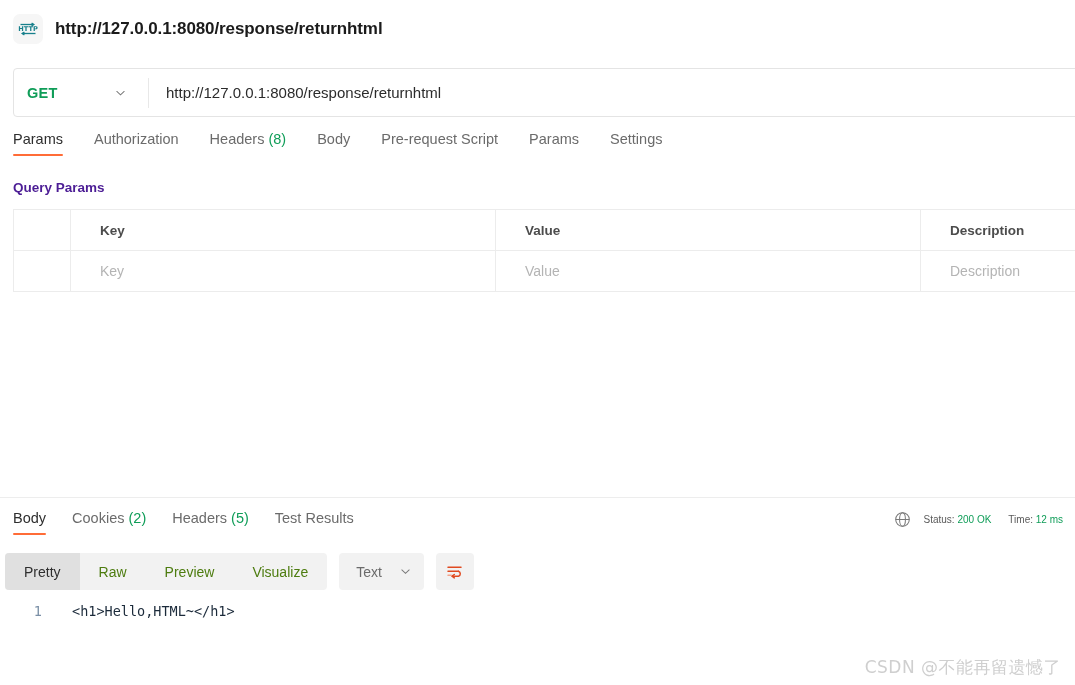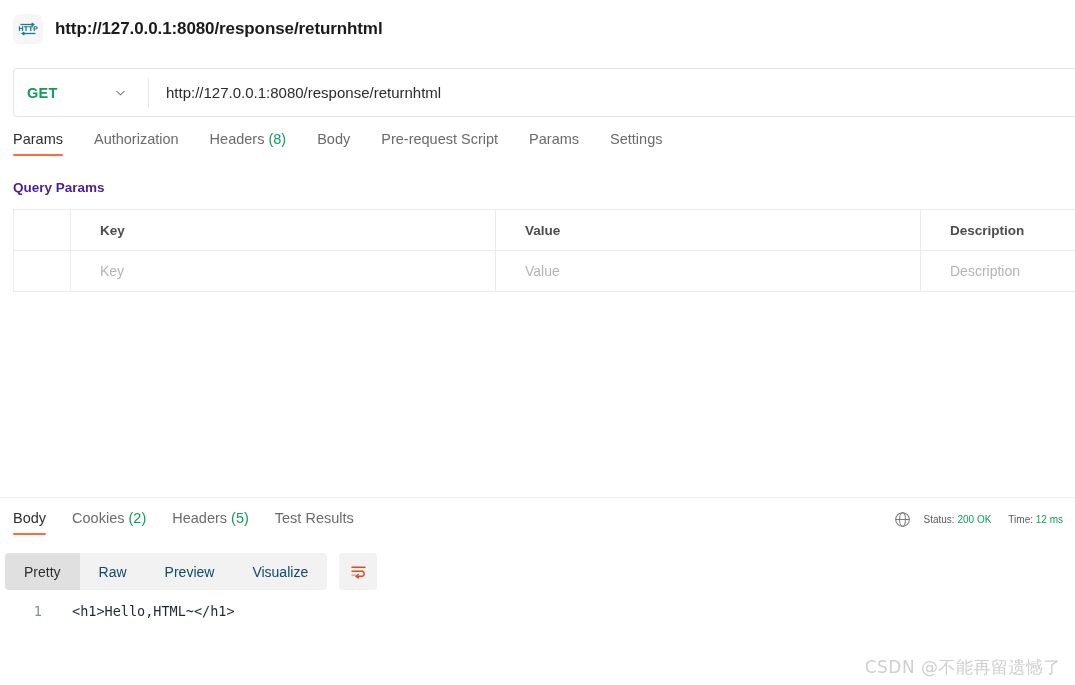--- a/index.html
+++ b/index.html
@@ -117,21 +117,21 @@
   
   .body-toolbar {
     position: absolute; left: 5px; top: 553px; display: flex; align-items: center;
   }
   .seg-group {
     display: flex; background: #f2f2f2; border-radius: 4px; overflow: hidden;
     height: 37px;
   }
   .seg {
     display: flex; align-items: center; justify-content: center;
-    height: 37px; padding: 0 19px; font-size: 14px; color: #0c4a6e; cursor: pointer;
+    height: 37px; padding: 0 19px; font-size: 14px; color: #4d7c0f; cursor: pointer;
     white-space: nowrap;
   }
   .seg.active { background: #e0e0e0; color: #2e2e2e; }
   .fmt-select {
     margin-left: 12px; height: 37px; background: #f2f2f2; border-radius: 4px;
     display: flex; align-items: center; padding: 0 13px 0 17px;
     font-size: 14px; color: #6b6b6b; cursor: pointer;
   }
   .fmt-select .chev2 { width: 11px; height: 11px; margin-left: 18px; }
   .wrap-btn {
@@ -272,20 +272,26 @@
     </span>
   </div>
 
   <div class="body-toolbar">
     <div class="seg-group">
       <div class="seg active">Pretty</div>
       <div class="seg">Raw</div>
       <div class="seg">Preview</div>
       <div class="seg">Visualize</div>
     </div>
+    <div class="fmt-select">
+      <span>Text</span>
+      <svg class="chev2" viewBox="0 0 12 12">
+        <path d="M2 4.3 L6 8 L10 4.3" stroke="#7a7a7a" stroke-width="1.1" fill="none" stroke-linecap="round"></path>
+      </svg>
+    </div>
     <div class="wrap-btn">
       <svg width="19" height="19" viewBox="0 0 19 19">
         <path d="M3 5.2 H16" stroke="#e04a20" stroke-width="1.5" stroke-linecap="round" fill="none"></path>
         <path d="M3 9.2 H13.4" stroke="#e04a20" stroke-width="1.5" stroke-linecap="round" fill="none"></path>
         <path d="M13.4 9.2 A2.6 2.6 0 0 1 13.4 14.2 H7.4" stroke="#e04a20" stroke-width="1.5" fill="none" stroke-linecap="round"></path>
         <path d="M9.3 12.5 L7 14.2 L9.3 15.9" stroke="#e04a20" stroke-width="1.5" fill="none" stroke-linecap="round" stroke-linejoin="round"></path>
         <path d="M3 13.2 H6.2" stroke="#f3a28a" stroke-width="1.5" stroke-linecap="round" fill="none"></path>
       </svg>
     </div>
   </div>

